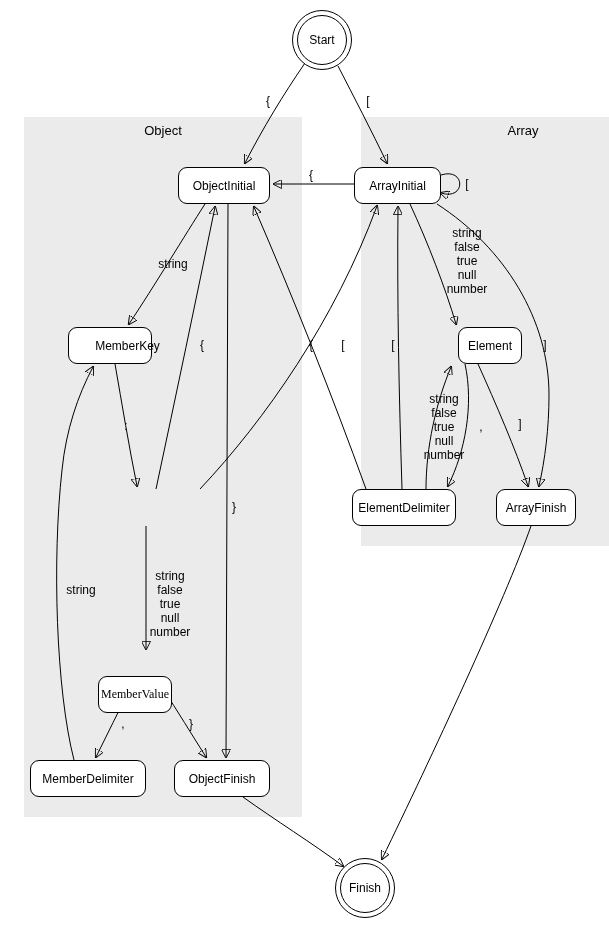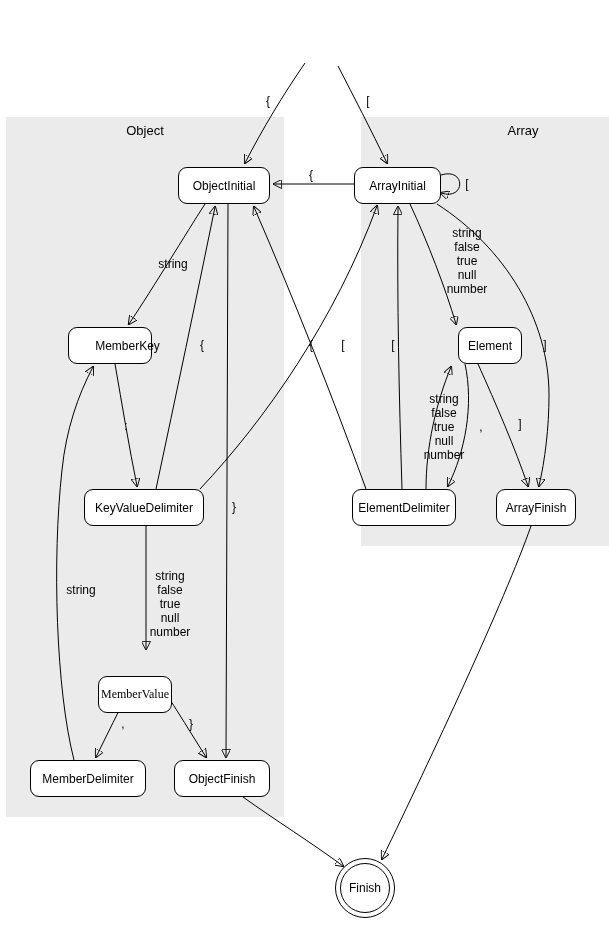--- a/index.html
+++ b/index.html
@@ -27,21 +27,21 @@
   .elabel{
     position:absolute;transform:translate(-50%,-50%);font-size:12px;line-height:14px;
     white-space:pre-line;text-align:center;
   }
 </style>
 </head>
 <body>
 
 <div class="canvas">
 
-  <div class="cluster" style="left:6px;top:117px;width:278px;height:700px;">
+  <div class="cluster" style="left:24px;top:117px;width:278px;height:700px;">
     <div class="cluster-label">Object</div>
   </div>
   <div class="cluster" style="left:330px;top:117px;width:324px;height:429px;margin-left:31px;">
     <div class="cluster-label">Array</div>
   </div>
 
   <svg class="edges" width="609" height="935">
     <defs>
       <marker id="arrow" viewBox="0 0 10 10" refX="8.5" refY="5" markerWidth="9" markerHeight="9" orient="auto">
         <path d="M0,0 L10,5 L0,10 z" fill="#000" stroke="none"></path>
@@ -64,31 +64,35 @@
     <path d="M146,526 L146,649" marker-end="url(#arrow)"></path>
     <path d="M156,489 C176,395 196,300 215,207" marker-end="url(#arrow)"></path>
     <path d="M200,489 C265,420 335,320 377,206" marker-end="url(#arrow)"></path>
     <path d="M130,689 C119,710 107,735 96,757" marker-end="url(#arrow)"></path>
     <path d="M163,689 C177,710 192,735 206,757" marker-end="url(#arrow)"></path>
     <path d="M74,760 C56,690 52,560 62,470 C66,430 78,395 93,367" marker-end="url(#arrow)"></path>
     <path d="M243,797 C275,820 312,843 343,866" marker-end="url(#arrow)"></path>
     <path d="M531,526 C505,600 430,760 382,859" marker-end="url(#arrow)"></path>
   </svg>
 
+  <div class="term" style="left:292px;top:10px;">
+    <div class="term-inner">
+      <span>Start</span>
+    </div>
+  </div>
   <div class="term" style="left:335px;top:858px;">
     <div class="term-inner">
       <span>Finish</span>
     </div>
   </div>
 
   <div class="node" style="left:178px;top:167px;width:92px;">ObjectInitial</div>
   <div class="node" style="left:354px;top:167px;width:87px;">ArrayInitial</div>
   <div class="node" style="left:68px;top:327px;width:84px;padding-left:35px;">MemberKey</div>
   <div class="node" style="left:430px;top:327px;width:64px;margin-left:28px;">Element</div>
-  <div class="node" style="left:84px;top:489px;width:120px;">KeyValueDelimiter</div>
   <div class="node" style="left:352px;top:489px;width:104px;">ElementDelimiter</div>
   <div class="node" style="left:496px;top:489px;width:80px;">ArrayFinish</div>
   <div class="node" style="left:98px;top:676px;width:74px;font-family:Liberation Serif, serif;">MemberValue</div>
   <div class="node" style="left:30px;top:760px;width:116px;">MemberDelimiter</div>
   <div class="node" style="left:174px;top:760px;width:96px;">ObjectFinish</div>
 
   <div class="elabel" style="left:268px;top:101px;">{</div>
   <div class="elabel" style="left:368px;top:101px;">[</div>
   <div class="elabel" style="left:311px;top:175px;">{</div>
   <div class="elabel" style="left:467px;top:184px;">[</div>

